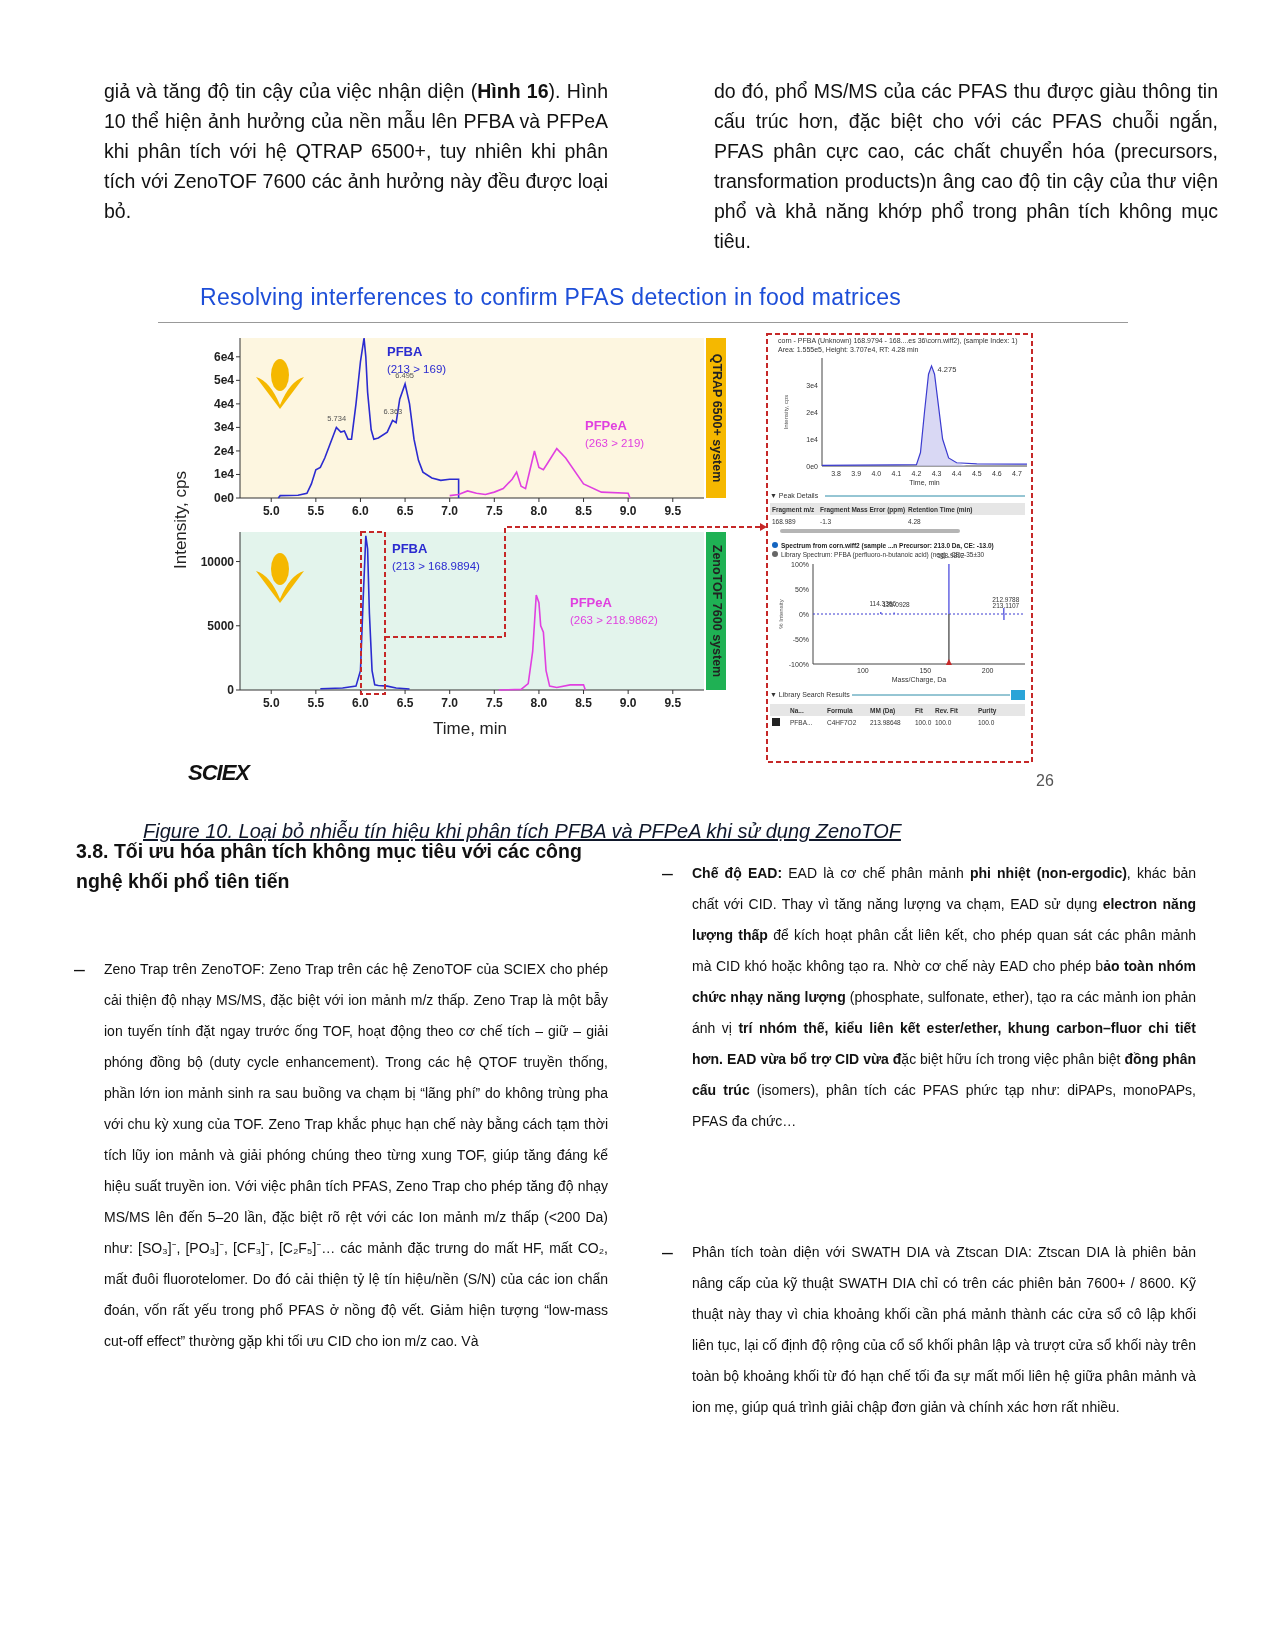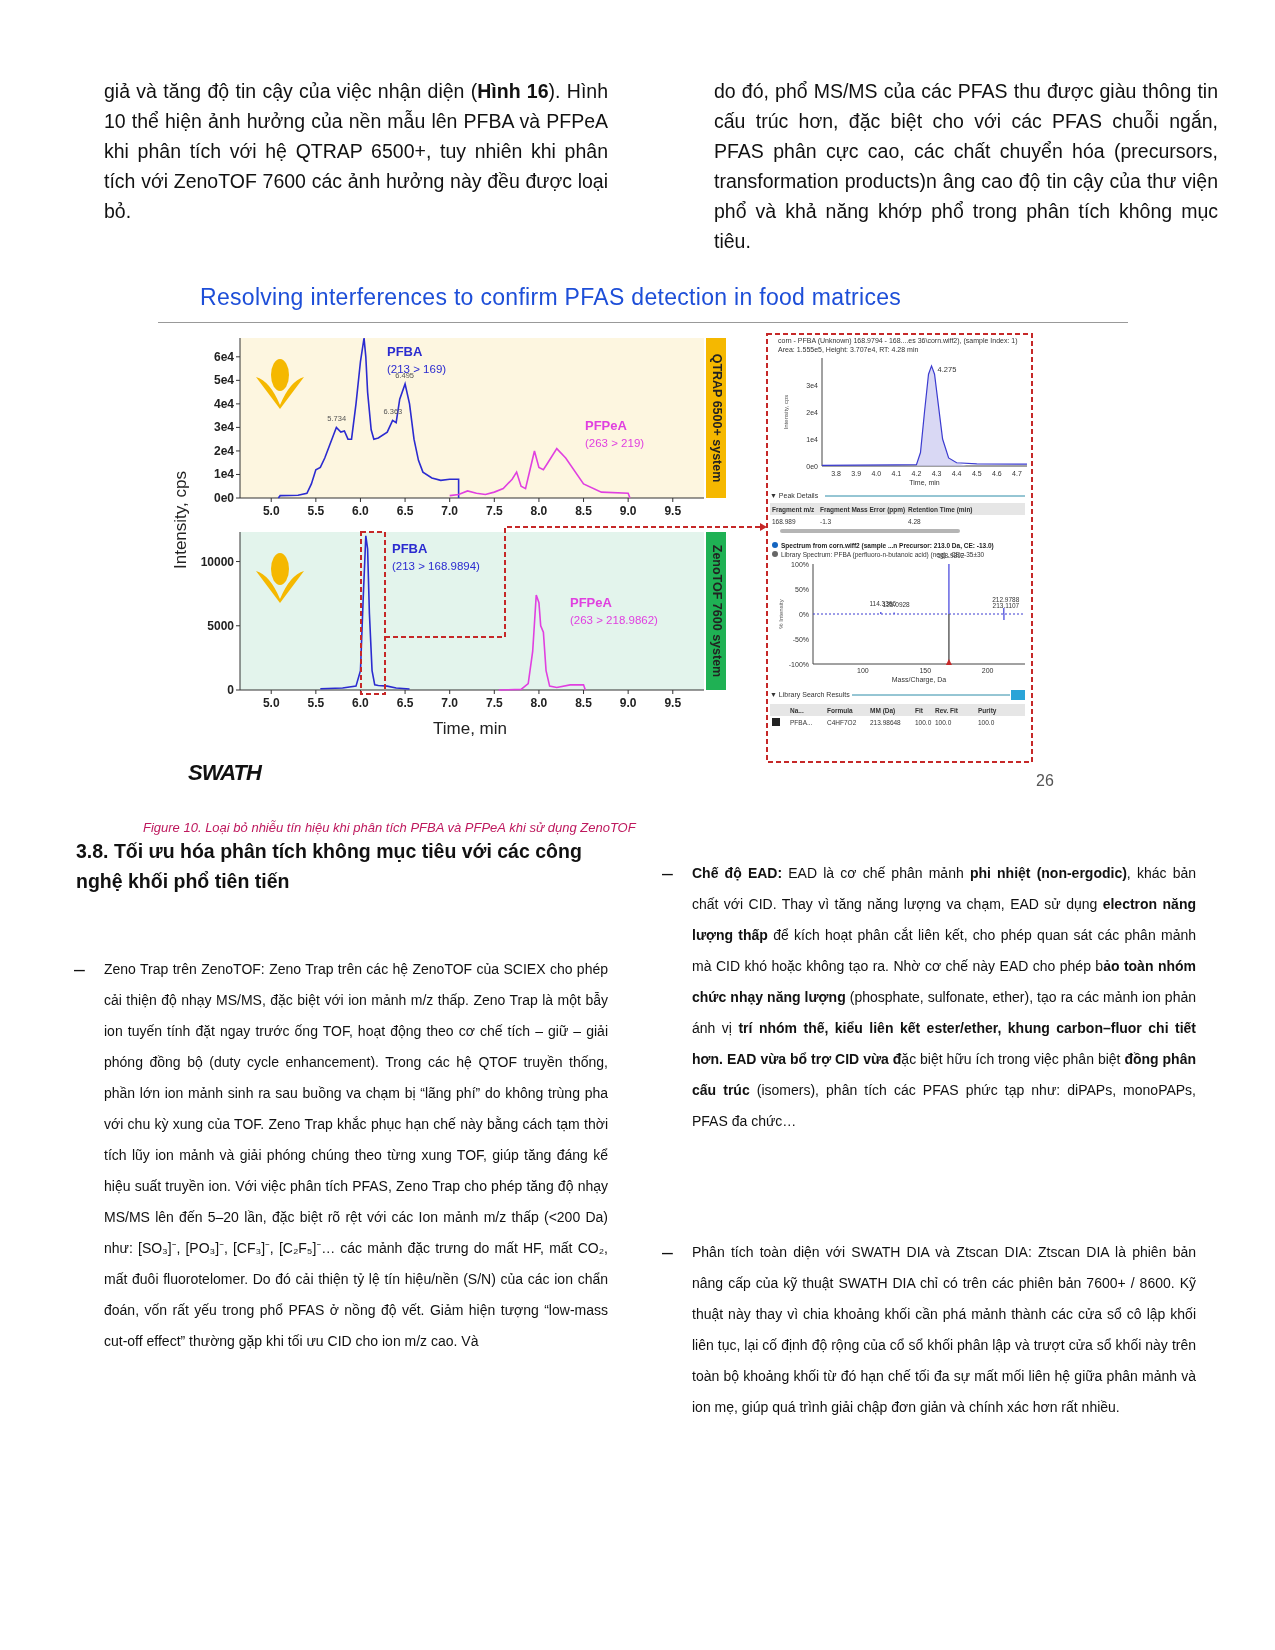--- a/index.html
+++ b/index.html
@@ -6,21 +6,21 @@
   body{width:1275px;height:1650px;position:relative;overflow:hidden;font-family:"Liberation Sans",sans-serif;color:#111;}
   .para{position:absolute;font-family:"Liberation Sans",sans-serif;font-size:19.5px;line-height:30px;text-align:justify;color:#111;}
   .para b{font-weight:bold;}
   .col-l{left:104px;width:504px;}
   .col-r{left:692px;width:504px;margin-left:22px;}
   .h3{position:absolute;left:76px;top:866px;width:530px;font-weight:bold;font-size:19.5px;line-height:30px;color:#111;}
   .bullet{position:absolute;font-size:14px;line-height:31px;text-align:justify;color:#111;}
   .dash{position:absolute;font-size:19.5px;line-height:31px;}
   .fig-title{position:absolute;left:200px;top:284px;font-size:23px;color:#1d4ed8;letter-spacing:0.3px;}
   .fig-rule{position:absolute;left:158px;top:322px;width:970px;height:1px;background:#999;}
-  .caption{position:absolute;left:143px;top:820px;font-style:italic;font-size:13px;color:#be185d;}
+  .caption{position:absolute;left:143px;top:820px;font-style:italic;font-size:20px;color:#0f172a;text-decoration:underline;}
   .page-num{position:absolute;left:1036px;top:772px;font-size:16px;color:#555;}
   .sciex{position:absolute;left:188px;top:760px;font-weight:bold;font-style:italic;font-size:22px;color:#111;letter-spacing:-1px;}
   svg text{font-family:"Liberation Sans",sans-serif;}
 </style>
 </head>
 <body>
 
 <div class="para col-l" style="top:76px;">giả và tăng độ tin cậy của việc nhận diện (<b>Hình 16</b>). Hình 10 thể hiện ảnh hưởng của nền mẫu lên PFBA và PFPeA khi phân tích với hệ QTRAP 6500+, tuy nhiên khi phân tích với ZenoTOF 7600 các ảnh hưởng này đều được loại bỏ.</div>
 <div class="para col-r" style="top:76px;">do đó, phổ MS/MS của các PFAS thu được giàu thông tin cấu trúc hơn, đặc biệt cho với các PFAS chuỗi ngắn, PFAS phân cực cao, các chất chuyển hóa (precursors, transformation products)n âng cao độ tin cậy của thư viện phổ và khả năng khớp phổ trong phân tích không mục tiêu.</div>
 
@@ -211,21 +211,21 @@
   <g id="p4"></g>
   <g id="misc">
       <text x="186" y="520" font-size="17" fill="#222" transform="rotate(-90 186 520)" text-anchor="middle">Intensity, cps</text>
       <text x="470" y="734" font-size="17" fill="#222" text-anchor="middle">Time, min</text>
       <rect x="361" y="532" width="24" height="162" fill="none" stroke="#c62828" stroke-width="2" stroke-dasharray="5,3"></rect>
       <polyline points="385,637 505,637 505,527 760,527" fill="none" stroke="#c62828" stroke-width="2" stroke-dasharray="5,3"></polyline>
       <polygon points="760,523 767,527 760,531" fill="#c62828"></polygon>
     </g>
 </svg>
 
-<div class="sciex">SWATH</div>
+<div class="sciex">SCIEX</div>
 <div class="page-num">26</div>
 <div class="caption">Figure 10. Loại bỏ nhiễu tín hiệu khi phân tích PFBA và PFPeA khi sử dụng ZenoTOF</div>
 
 <div class="h3" style="top:836px;">3.8. Tối ưu hóa phân tích không mục tiêu với các công nghệ khối phổ tiên tiến</div>
 
 <div class="dash" style="left:74px;top:954px;">–</div>
 <div class="bullet" style="left:104px;top:954px;width:504px;">Zeno Trap trên ZenoTOF: Zeno Trap trên các hệ ZenoTOF của SCIEX cho phép cải thiện độ nhạy MS/MS, đặc biệt với ion mảnh m/z thấp. Zeno Trap là một bẫy ion tuyến tính đặt ngay trước ống TOF, hoạt động theo cơ chế tích – giữ – giải phóng đồng bộ (duty cycle enhancement). Trong các hệ QTOF truyền thống, phần lớn ion mảnh sinh ra sau buồng va chạm bị “lãng phí” do không trùng pha với chu kỳ xung của TOF. Zeno Trap khắc phục hạn chế này bằng cách tạm thời tích lũy ion mảnh và giải phóng chúng theo từng xung TOF, giúp tăng đáng kể hiệu suất truyền ion. Với việc phân tích PFAS, Zeno Trap cho phép tăng độ nhạy MS/MS lên đến 5–20 lần, đặc biệt rõ rệt với các Ion mảnh m/z thấp (&lt;200 Da) như: [SO₃]⁻, [PO₃]⁻, [CF₃]⁻, [C₂F₅]⁻… các mảnh đặc trưng do mất HF, mất CO₂, mất đuôi fluorotelomer. Do đó cải thiện tỷ lệ tín hiệu/nền (S/N) của các ion chẩn đoán, vốn rất yếu trong phổ PFAS ở nồng độ vết. Giảm hiện tượng “low-mass cut-off effect” thường gặp khi tối ưu CID cho ion m/z cao. Và</div>
 
 <div class="dash" style="left:662px;top:858px;">–</div>
 <div class="bullet" style="left:692px;top:858px;width:504px;"><b>Chế độ EAD:</b> EAD là cơ chế phân mảnh <b>phi nhiệt (non-ergodic)</b>, khác bản chất với CID. Thay vì tăng năng lượng va chạm, EAD sử dụng <b>electron năng lượng thấp</b> để kích hoạt phân cắt liên kết, cho phép quan sát các phân mảnh mà CID khó hoặc không tạo ra. Nhờ cơ chế này EAD cho phép b<b>ảo toàn nhóm chức nhạy năng lượng</b> (phosphate, sulfonate, ether), tạo ra các mảnh ion phản ánh vị <b>trí nhóm thế, kiểu liên kết ester/ether, khung carbon–fluor chi tiết hơn. EAD vừa bổ trợ CID vừa đ</b>ặc biệt hữu ích trong việc phân biệt <b>đồng phân cấu trúc</b> (isomers), phân tích các PFAS phức tạp như: diPAPs, monoPAPs, PFAS đa chức…</div>

